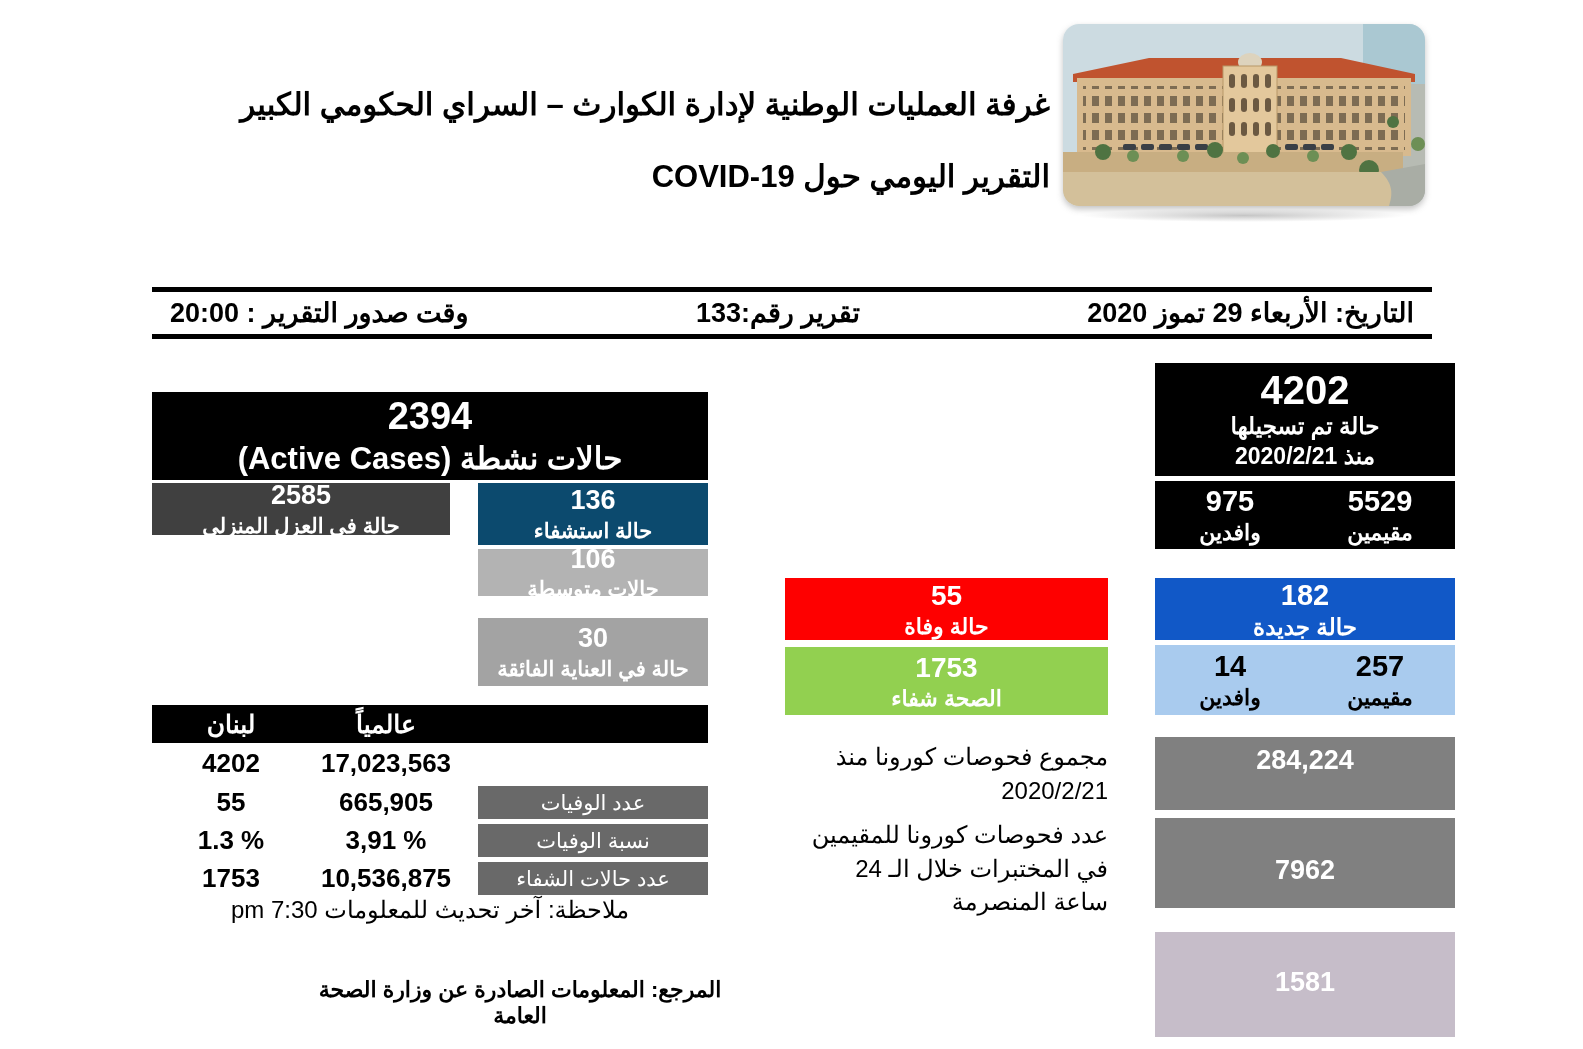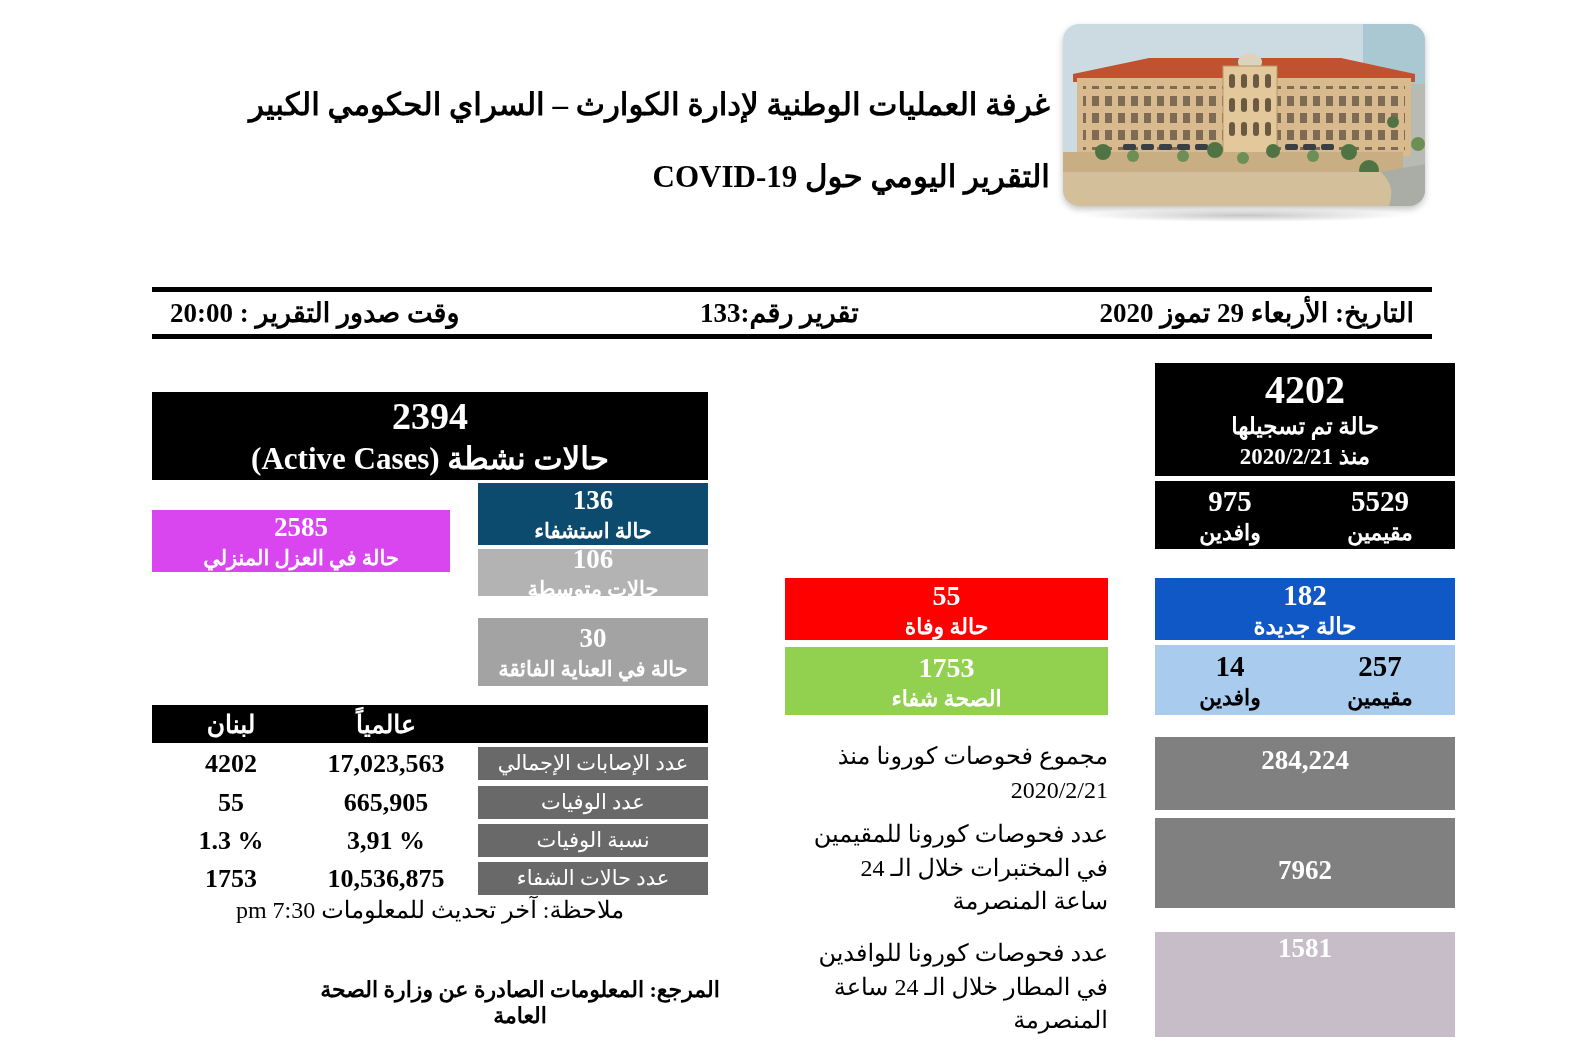--- a/index.html
+++ b/index.html
@@ -1,17 +1,17 @@
 <!DOCTYPE html>
 <html><head>
 <meta charset="utf-8">
 <style>
   html,body{margin:0;padding:0;background:#ffffff;}
   .page{position:relative;width:1583px;height:1049px;background:#fff;overflow:hidden;
-        font-family:Liberation Serif, serif;color:#000;}
+        font-family:Liberation Sans, sans-serif;color:#000;}
 
   
   .title-line{position:absolute;right:533px;white-space:nowrap;direction:rtl;
               font-weight:bold;font-size:31px;color:#000;}
   .photo-wrap{position:absolute;left:1063px;top:24px;width:362px;height:182px;
               border-radius:16px;overflow:hidden;box-shadow:0 3px 6px rgba(120,120,120,.45);}
   .photo-reflection{position:absolute;left:1079px;top:209px;width:330px;height:13px;
               background:radial-gradient(ellipse at center, rgba(90,90,90,.35), rgba(255,255,255,0) 70%);}
 
   .meta-bar{position:absolute;left:152px;top:287px;width:1280px;height:52px;
@@ -25,21 +25,21 @@
        justify-content:center;text-align:center;color:#fff;font-weight:bold;line-height:1.25;}
   .box .v{direction:ltr;}
   .box .l{direction:rtl;}
   .split{flex-direction:row;direction:rtl;}
   .split .half{flex:1;display:flex;flex-direction:column;align-items:center;justify-content:center;}
 
   
   .active-box{left:152px;top:392px;width:556px;height:88px;background:#000;}
   .active-box .v{font-size:38px;}
   .active-box .l{font-size:31px;}
-  .home-box{left:152px;top:510px;width:298px;height:62px;background:#d946ef;}
+  .home-box{left:152px;top:483px;width:298px;height:52px;background:#404040;}
   .hosp-box{left:478px;top:483px;width:230px;height:62px;background:#0c4a6e;}
   .mod-box{left:478px;top:549px;width:230px;height:47px;background:#b3b3b3;}
   .icu-box{left:478px;top:618px;width:230px;height:68px;background:#a3a3a3;}
   .home-box .v,.hosp-box .v,.mod-box .v,.icu-box .v{font-size:27px;}
   .home-box .l,.hosp-box .l,.mod-box .l,.icu-box .l{font-size:21px;}
 
   
   .death-box{left:785px;top:578px;width:323px;height:62px;background:#fe0000;}
   .recov-box{left:785px;top:647px;width:323px;height:68px;background:#92d050;}
   .death-box .v,.recov-box .v{font-size:28px;}
@@ -52,21 +52,21 @@
   .total-box .v{font-size:40px;line-height:1.1;}
   .total-box .l{font-size:23px;line-height:1.3;}
   .cum-split{left:1155px;top:481px;width:300px;height:68px;background:#000;}
   .new-box{left:1155px;top:578px;width:300px;height:62px;background:#1158c7;}
   .new-split{left:1155px;top:645px;width:300px;height:70px;background:#a9cbee;color:#000;}
   .cum-split .v,.new-split .v{font-size:29px;}
   .cum-split .l,.new-split .l{font-size:22px;}
   .new-box .v{font-size:29px;} .new-box .l{font-size:23px;}
   .tests1{left:1155px;top:737px;width:300px;height:73px;background:#808080;justify-content:flex-start;padding-top:7px;box-sizing:border-box;}
   .tests2{left:1155px;top:818px;width:300px;height:90px;background:#808080;justify-content:flex-start;padding-top:36px;box-sizing:border-box;}
-  .tests3{left:1155px;top:932px;width:300px;height:105px;background:#c6bdc9;justify-content:flex-start;box-sizing:border-box;}
+  .tests3{left:1155px;top:932px;width:300px;height:105px;background:#c6bdc9;justify-content:flex-start;padding-top:34px;box-sizing:border-box;}
   .tests1 .v,.tests2 .v,.tests3 .v{font-size:27px;}
 
   
   .trow{position:absolute;left:152px;width:556px;display:flex;direction:ltr;}
   .thead{top:705px;height:38px;background:#000;color:#fff;font-weight:bold;font-size:25px;}
   .cell-leb{width:158px;display:flex;align-items:center;justify-content:center;}
   .cell-glob{width:152px;display:flex;align-items:center;justify-content:center;}
   .cell-gap{width:16px;}
   .cell-label{width:230px;background:#696969;color:#fff;font-size:21px;direction:rtl;
               display:flex;align-items:center;justify-content:center;}
@@ -201,21 +201,20 @@
     <div class="v">55</div>
     <div class="l">حالة وفاة</div>
   </div>
   <div class="box recov-box">
     <div class="v">1753</div>
     <div class="l">الصحة شفاء</div>
   </div>
 
   <div class="test-label" style="top:740px;width:285px">مجموع فحوصات كورونا منذ 2020/2/21</div>
   <div class="test-label" style="top:818px;width:300px">عدد فحوصات كورونا للمقيمين في المختبرات خلال الـ 24 ساعة المنصرمة</div>
-  <div class="test-label" style="top:937px;width:300px">عدد فحوصات كورونا للوافدين في المطار خلال الـ 24 ساعة المنصرمة</div>
 
   <div class="box active-box">
     <div class="v">2394</div>
     <div class="l">حالات نشطة (Active Cases)</div>
   </div>
   <div class="box home-box">
     <div class="v">2585</div>
     <div class="l">حالة في العزل المنزلي</div>
   </div>
   <div class="box hosp-box">
@@ -233,21 +232,20 @@
 
   <div class="trow thead">
     <div class="cell-leb">لبنان</div>
     <div class="cell-glob">عالمياً</div>
   </div>
 
   <div class="trow drow" style="top:747px">
     <div class="cell-leb">4202</div>
     <div class="cell-glob">17,023,563</div>
     <div class="cell-gap"></div>
-    <div class="cell-label">عدد الإصابات الإجمالي</div>
   </div>
   <div class="trow drow" style="top:786px">
     <div class="cell-leb">55</div>
     <div class="cell-glob">665,905</div>
     <div class="cell-gap"></div>
     <div class="cell-label">عدد الوفيات</div>
   </div>
   <div class="trow drow" style="top:824px">
     <div class="cell-leb">1.3 %</div>
     <div class="cell-glob">3,91 %</div>

